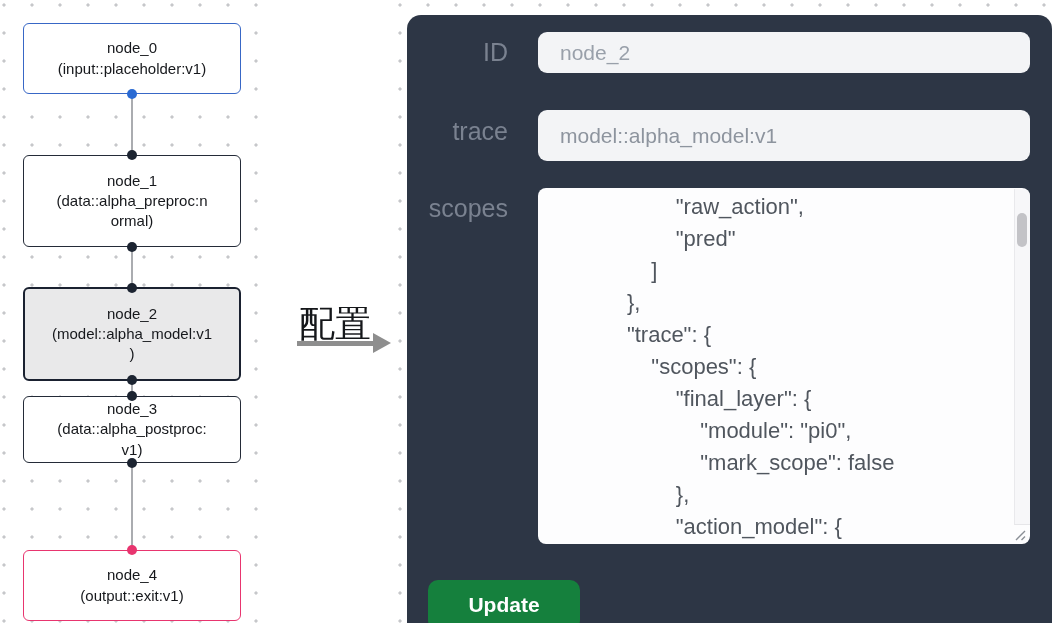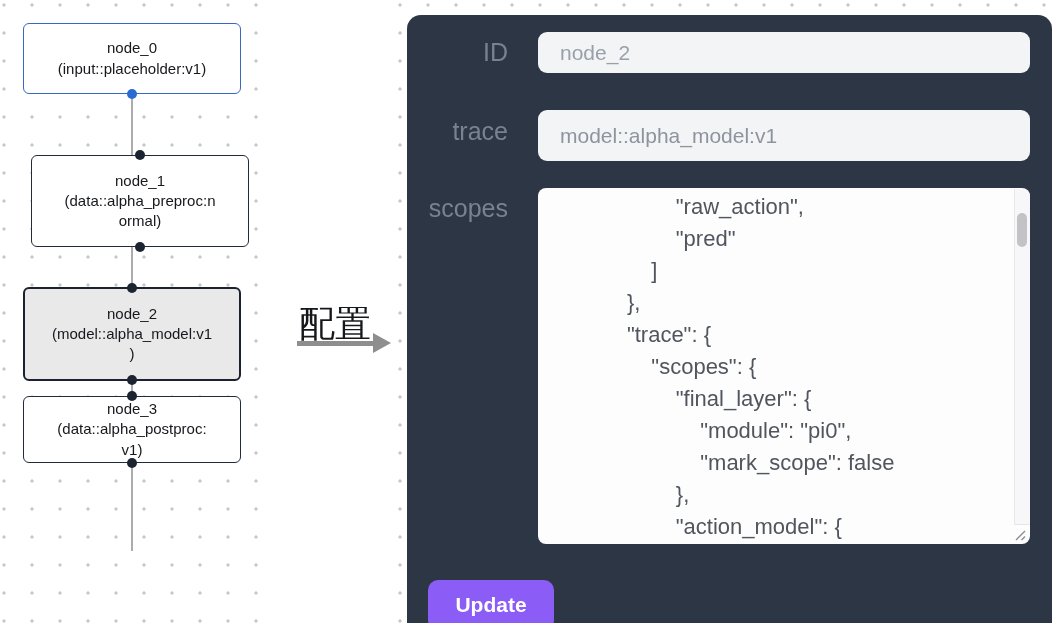--- a/index.html
+++ b/index.html
@@ -15,21 +15,21 @@
 
   
   .edge{position:absolute;left:131px;top:94px;width:2px;height:457px;background:#aaacb0;}
 
   
   .node{position:absolute;left:23px;width:218px;background:#ffffff;border:1.6px solid #242b38;
     border-radius:6px;box-sizing:border-box;display:flex;align-items:center;justify-content:center;}
   .node-label{white-space:pre-line;text-align:center;font-size:15px;line-height:1.35;
     color:#16181c;font-weight:500;}
   .n0{top:23px;height:71px;border:1.8px solid #3867c6;}
-  .n1{top:155px;height:92px;margin-left:8px;}
+  .n1{top:155px;height:92px;}
   .n2{top:287px;height:94px;border:2.5px solid #1a2130;background:#e9e9ea;}
   .n3{top:396px;height:67px;}
   .n4{top:550px;height:71px;border:1.8px solid #e8356f;}
   .port{position:absolute;left:50%;transform:translateX(-50%);width:10px;height:10px;border-radius:50%;}
   .port-top{top:-6px;}
   .port-bottom{bottom:-6px;}
   .port-dark{background:#1c2431;}
   .port-blue{background:#2a6ad3;}
   .port-pink{background:#e8356f;}
 
@@ -52,22 +52,22 @@
   .i-id{top:17px;height:41px;color:#99a0aa;}
   .i-type{top:95px;height:51px;color:#8d949e;}
   .config-area{position:absolute;left:131px;top:173px;width:492px;height:356px;box-sizing:border-box;
     background:#fdfdfe;border:none;outline:none;resize:none;overflow:hidden;border-radius:8px;
     padding:3px 30px 0 40px;font-family:"Liberation Sans",sans-serif;font-size:22px;line-height:32px;
     color:#50565e;white-space:pre;}
   .vscroll{position:absolute;left:607px;top:174px;width:16px;height:336px;background:#f7f7f9;
     border-left:1px solid #e9e9ec;border-bottom:1px solid #e6e6e9;border-radius:0 7px 0 0;box-sizing:border-box;}
   .vthumb{position:absolute;left:2px;top:24px;width:10px;height:34px;background:#c3c3c7;border-radius:5px;}
   .resizer{position:absolute;left:605px;top:512px;}
-  .update-btn{position:absolute;left:21px;top:565px;width:126px;height:50px;border:none;
-    background:#8b5cf6;color:#ffffff;font-family:"Liberation Sans",sans-serif;font-size:21px;
+  .update-btn{position:absolute;left:21px;top:565px;width:152px;height:50px;border:none;
+    background:#15803d;color:#ffffff;font-family:"Liberation Sans",sans-serif;font-size:21px;
     font-weight:bold;border-radius:10px;cursor:pointer;}
 </style>
 </head>
 <body>
 
 <div class="stage">
 
   <div class="canvas canvas-left">
     <div class="edge"></div>
 
@@ -94,20 +94,25 @@
     </div>
 
     <div class="node n3">
       <span class="port port-top port-dark"></span>
       <div class="node-label">node_3
 (data::alpha_postproc:
 v1)</div>
       <span class="port port-bottom port-dark"></span>
     </div>
 
+    <div class="node n4">
+      <span class="port port-top port-pink"></span>
+      <div class="node-label">node_4
+(output::exit:v1)</div>
+    </div>
   </div>
 
   <div class="annotation-text">配置</div>
   <div class="arrow-shaft"></div>
   <div class="arrow-head"></div>
 
   <div class="canvas canvas-right"></div>
 
   <div class="panel">
     <div class="flabel l-id">ID</div>

